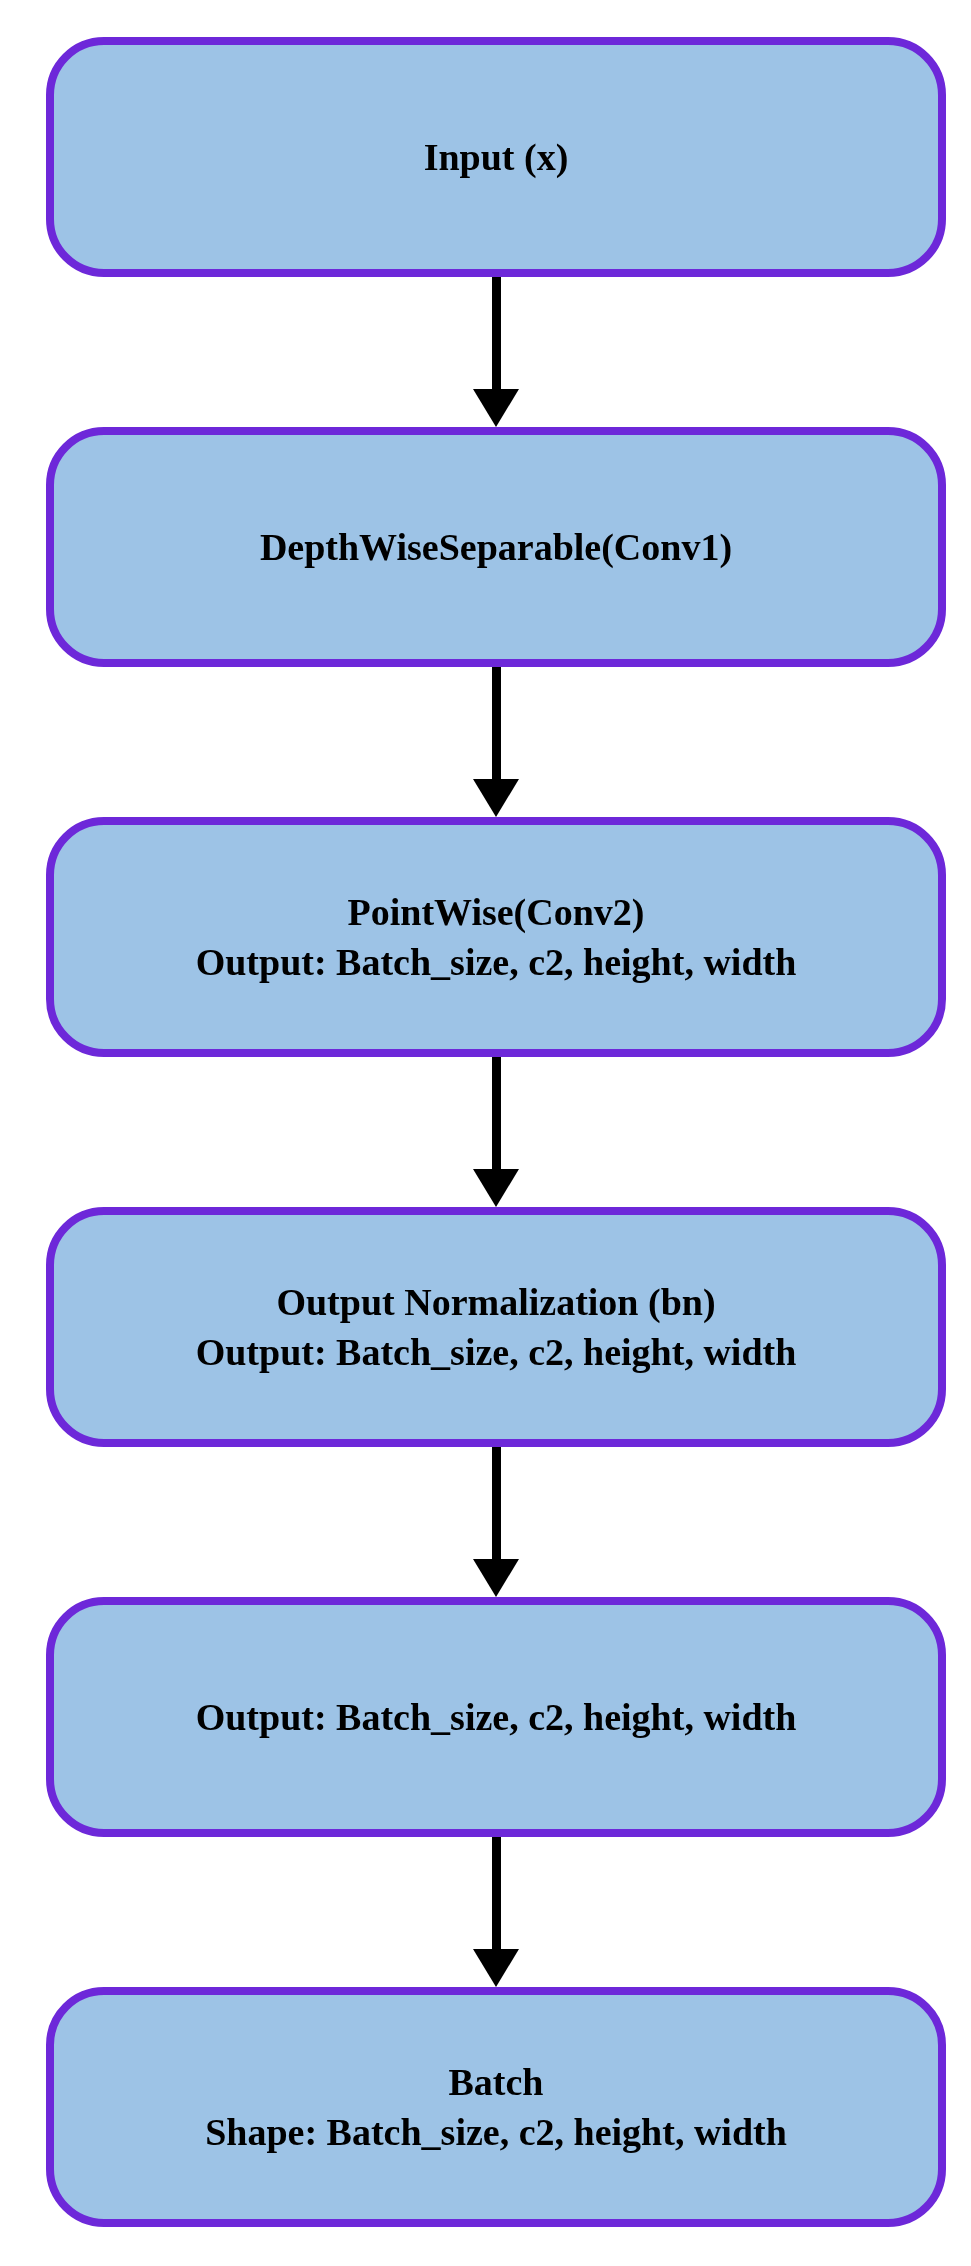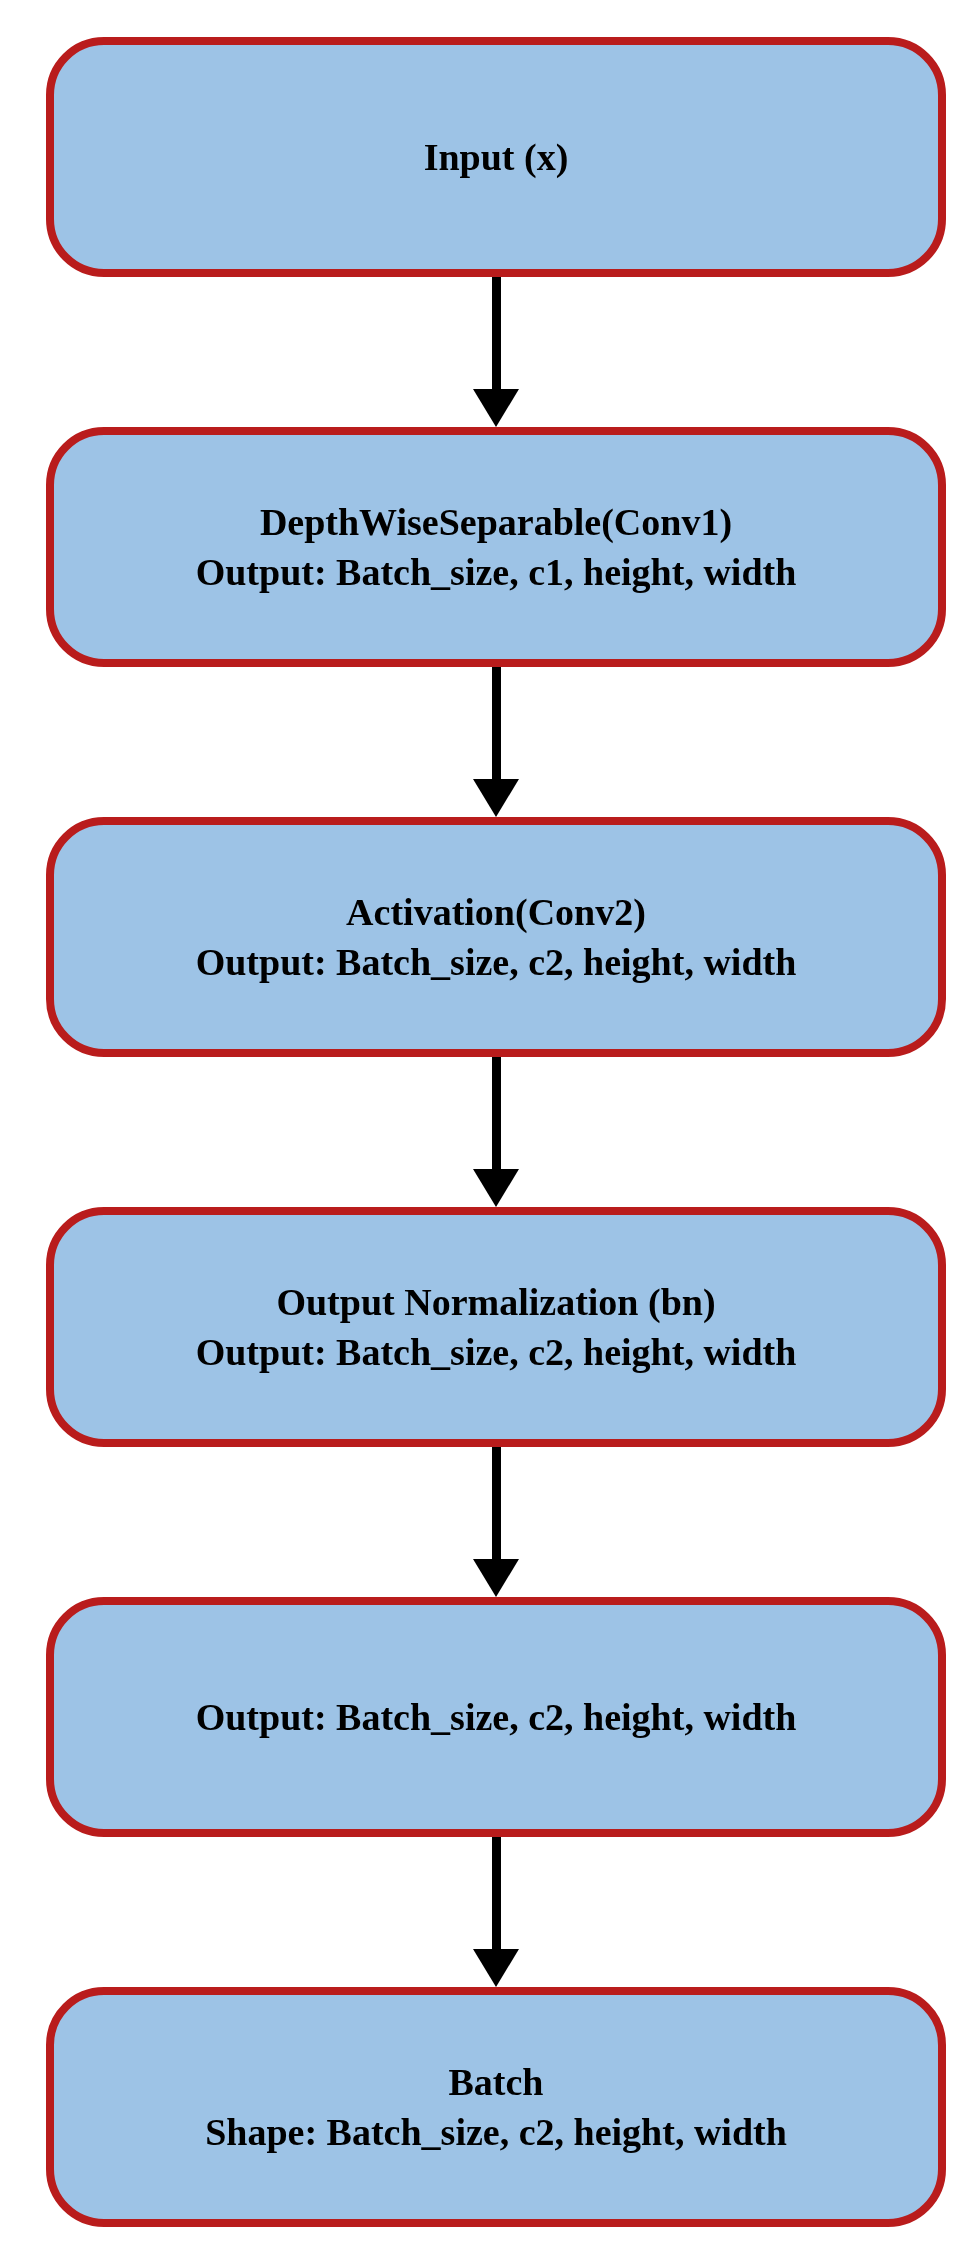--- a/index.html
+++ b/index.html
@@ -22,21 +22,21 @@
     flex-direction: column;
     align-items: center;
     width: 900px;
     margin-left: 46px;
   }
   .node {
     box-sizing: border-box;
     width: 900px;
     height: 240px;
     background: #9DC3E6;
-    border: 8px solid #b91c1c;
+    border: 8px solid #6d28d9;
     border-radius: 58px;
     display: flex;
     flex-direction: column;
     align-items: center;
     justify-content: center;
     text-align: center;
   }
   .node .line1, .node .line2 {
     color: #000000;
     font-weight: bold;
@@ -73,30 +73,29 @@
       <div class="line1">Input (x)</div>
     </div>
 
     <div class="connector">
       <div class="stem"></div>
       <div class="head"></div>
     </div>
 
     <div class="node">
       <div class="line1">DepthWiseSeparable(Conv1)</div>
-      <div class="line2">Output: Batch_size, c1, height, width</div>
     </div>
 
     <div class="connector">
       <div class="stem"></div>
       <div class="head"></div>
     </div>
 
     <div class="node">
-      <div class="line1">Activation(Conv2)</div>
+      <div class="line1">PointWise(Conv2)</div>
       <div class="line2">Output: Batch_size, c2, height, width</div>
     </div>
 
     <div class="connector">
       <div class="stem"></div>
       <div class="head"></div>
     </div>
 
     <div class="node">
       <div class="line1">Output Normalization (bn)</div>

